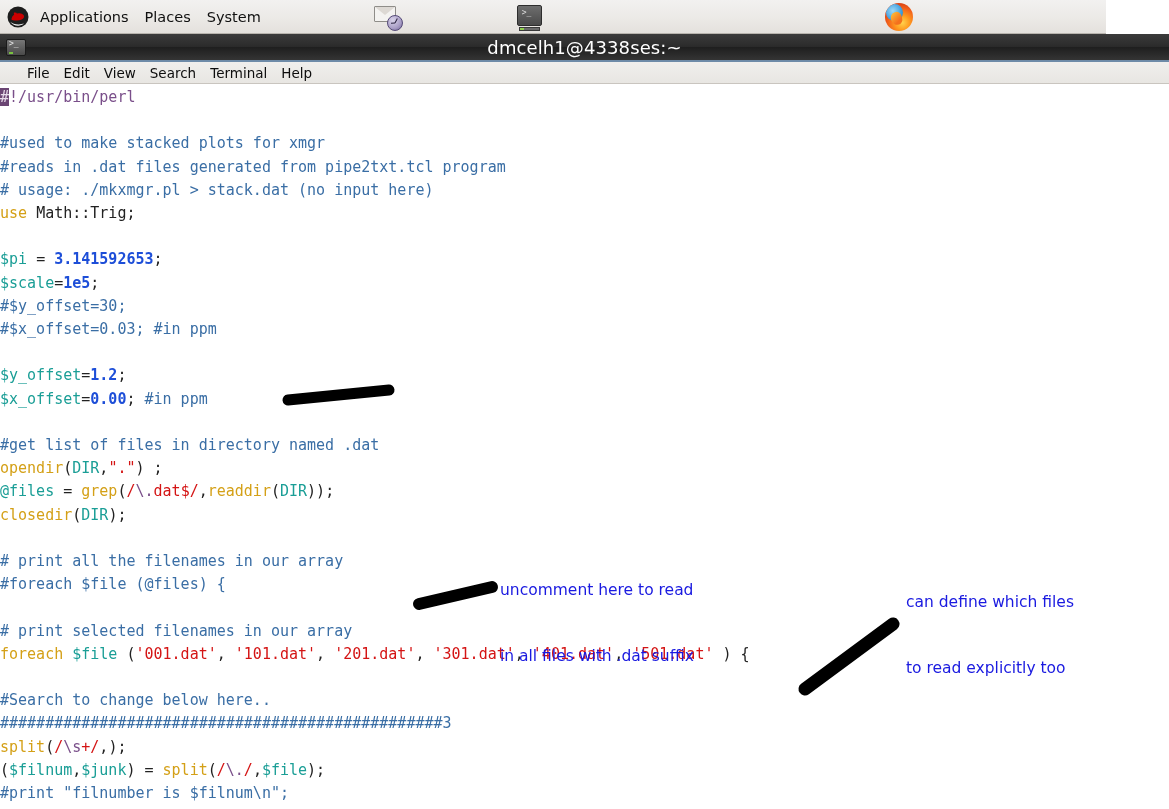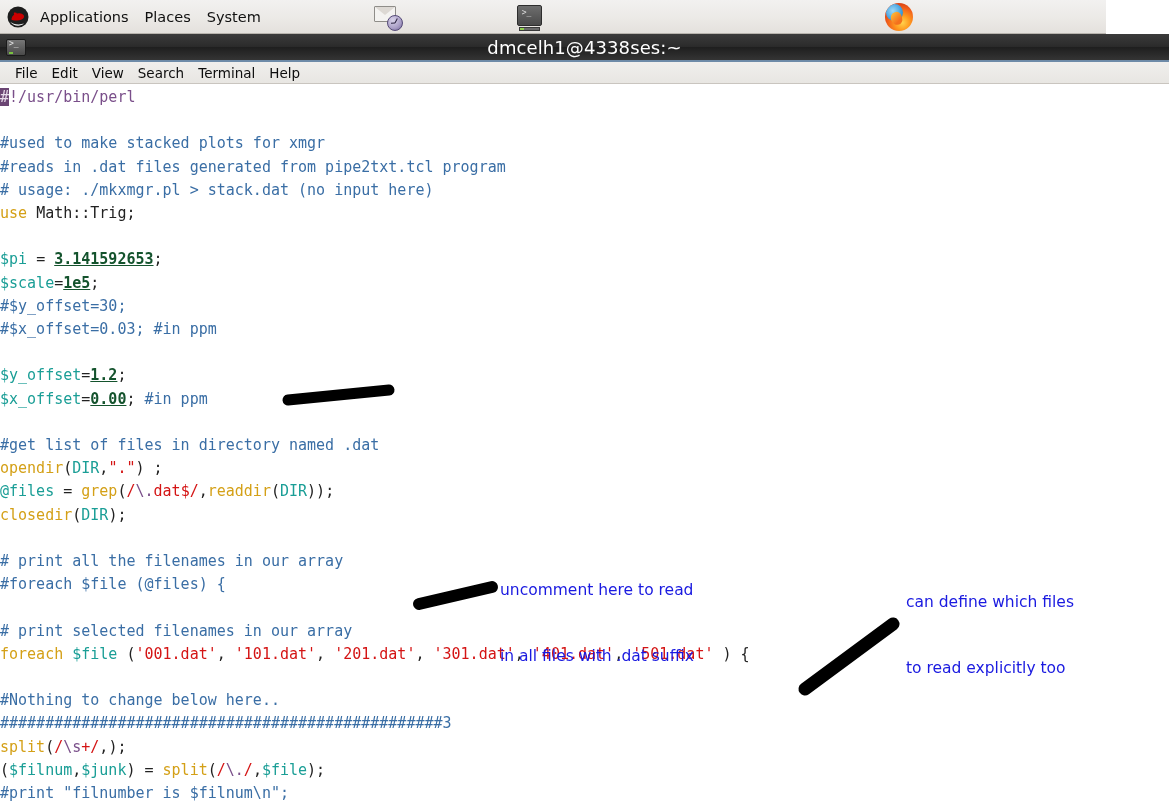--- a/index.html
+++ b/index.html
@@ -194,21 +194,21 @@
     letter-spacing: 0.1px;
     pointer-events: none;
   }
 
   #menubar {
     height: 22px;
     background: linear-gradient(to bottom, #f0efed, #e8e6e2);
     border-bottom: 1px solid #c9c5bf;
     display: flex;
     align-items: center;
-    padding-left: 8px;
+    padding-left: 20px;
     box-sizing: border-box;
   }
   .mb-item {
     font-size: 13.5px;
     color: #0d0d0d;
     padding: 2px 7px;
     cursor: default;
     white-space: nowrap;
   }
 
@@ -226,21 +226,21 @@
     font-family: "DejaVu Sans Mono", "Liberation Mono", monospace;
     font-size: 15px;
     line-height: 23.2px;
     white-space: pre;
     color: #222222;
     letter-spacing: 0px;
   }
   .cm   { color: #3a6ea5; }            
   .kw   { color: #d4a017; }            
   .var  { color: #1a9e96; text-align: right; }            
-  .num  { color: #14532d; font-weight: bold; text-decoration: underline; }  
+  .num  { color: #1d4ed8; font-weight: bold; }  
   .str  { color: #d41414; }            
   .pl   { color: #7a4f8a; }            
   .op   { color: #222222; }
   .cursor {
     background: #6b4573;
     color: #e8dcea;
   }
 
   
   .note {
@@ -332,21 +332,21 @@
 <span class="kw">opendir</span><span class="op">(</span><span class="var">DIR</span><span class="op">,</span><span class="str">"."</span><span class="op">)</span><span class="op"> </span><span class="op">;</span>
 <span class="var">@files</span><span class="op"> </span><span class="op">=</span><span class="op"> </span><span class="kw">grep</span><span class="op">(</span><span class="str">/</span><span class="pl">\.</span><span class="str">d</span><span class="str">a</span><span class="str">t</span><span class="str">$</span><span class="str">/</span><span class="op">,</span><span class="kw">readdir</span><span class="op">(</span><span class="var">DIR</span><span class="op">)</span><span class="op">)</span><span class="op">;</span>
 <span class="kw">closedir</span><span class="op">(</span><span class="var">DIR</span><span class="op">)</span><span class="op">;</span>
 
 <span class="cm"># print all the filenames in our array</span>
 <span class="cm">#foreach $file (@files) {</span>
 
 <span class="cm"># print selected filenames in our array</span>
 <span class="kw">foreach</span><span class="op"> </span><span class="var">$file</span><span class="op"> </span><span class="op">(</span><span class="str">'001.dat'</span><span class="op">,</span><span class="op"> </span><span class="str">'101.dat'</span><span class="op">,</span><span class="op"> </span><span class="str">'201.dat'</span><span class="op">,</span><span class="op"> </span><span class="str">'301.dat'</span><span class="op">,</span><span class="op"> </span><span class="str">'401.dat'</span><span class="op">,</span><span class="op"> </span><span class="str">'501.dat'</span><span class="op"> </span><span class="op">)</span><span class="op"> </span><span class="op">{</span>
 
-<span class="cm">#Nothing to change below here..</span>
+<span class="cm">#Search to change below here..</span>
 <span class="cm">#################################################3</span>
 <span class="kw">split</span><span class="op">(</span><span class="str">/</span><span class="pl">\s</span><span class="str">+</span><span class="str">/</span><span class="op">,</span><span class="op">)</span><span class="op">;</span>
 <span class="op">(</span><span class="var">$filnum</span><span class="op">,</span><span class="var">$junk</span><span class="op">)</span><span class="op"> </span><span class="op">=</span><span class="op"> </span><span class="kw">split</span><span class="op">(</span><span class="str">/</span><span class="pl">\.</span><span class="str">/</span><span class="op">,</span><span class="var">$file</span><span class="op">)</span><span class="op">;</span>
 <span class="cm">#print "filnumber is $filnum\n";</span></pre>
 
     <svg id="ann-layer" viewBox="0 0 1169 725" width="1169" height="725">
 
       <line x1="288" y1="316" x2="389" y2="306" stroke="#000000" stroke-width="11" stroke-linecap="round"></line>
 
       <line x1="419" y1="520" x2="492" y2="503" stroke="#000000" stroke-width="12" stroke-linecap="round"></line>

